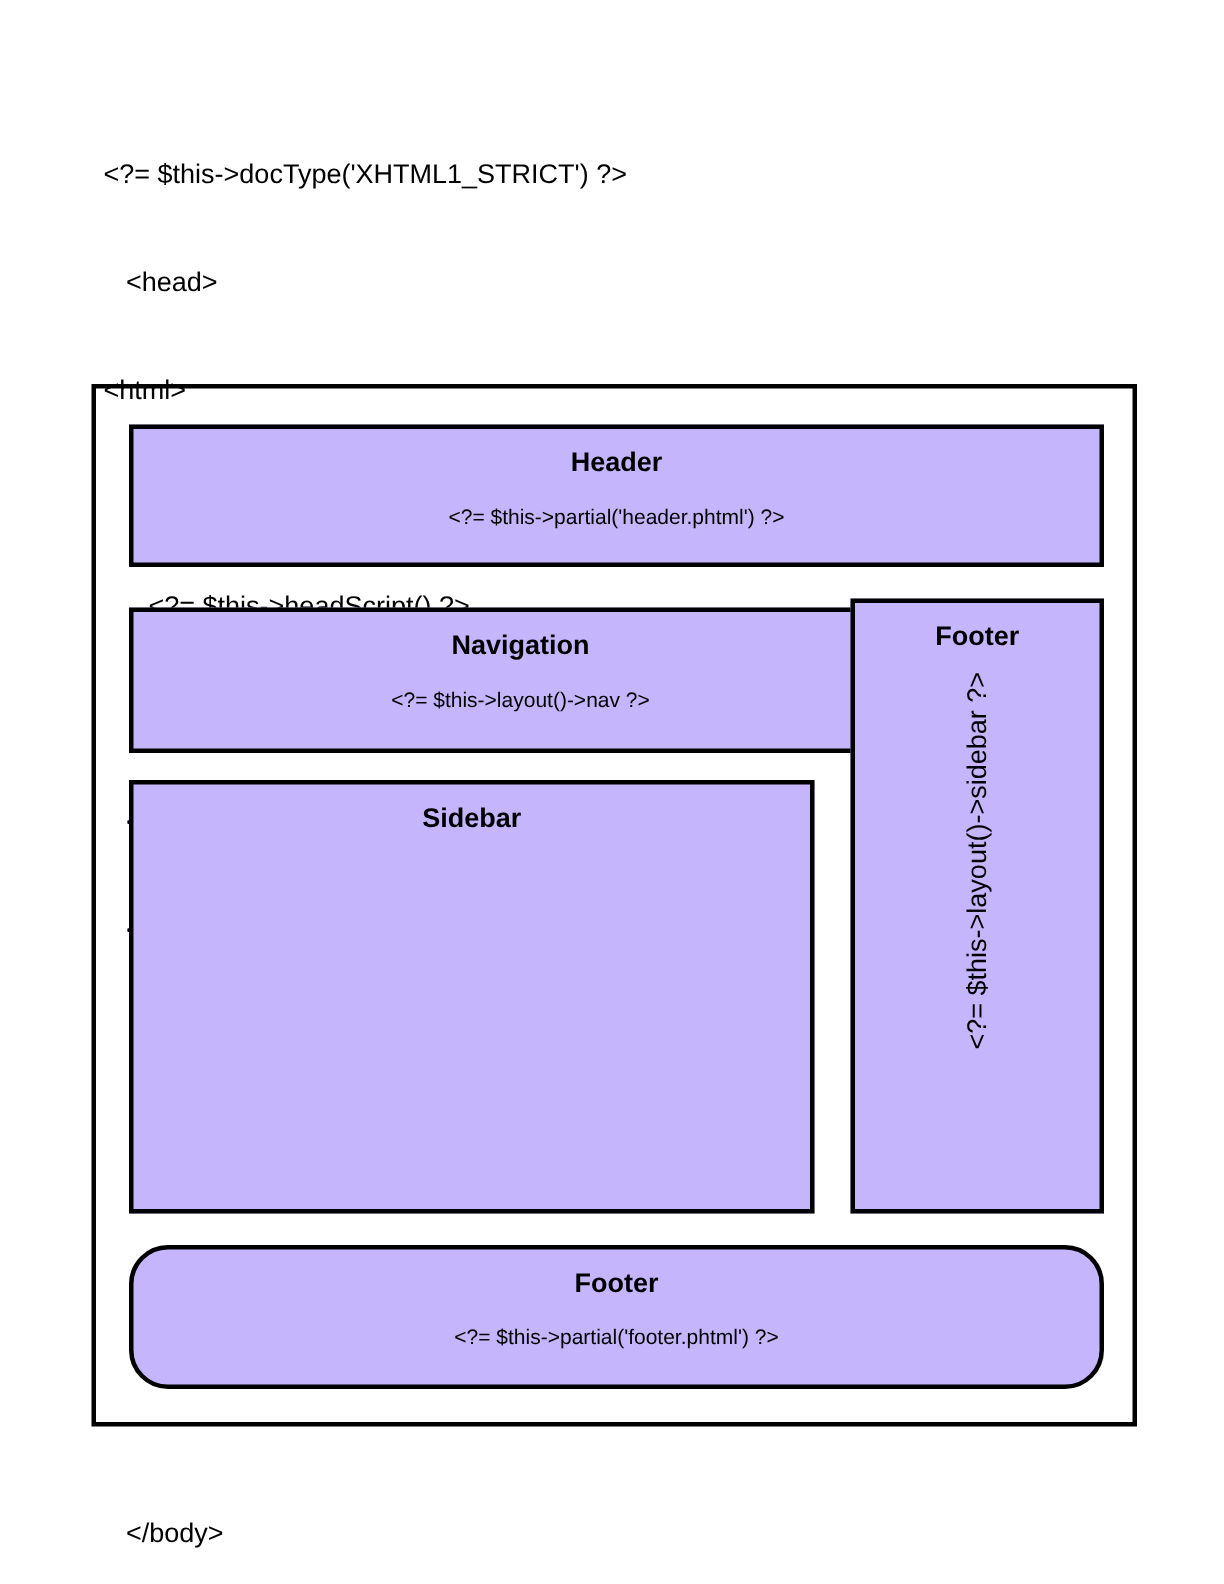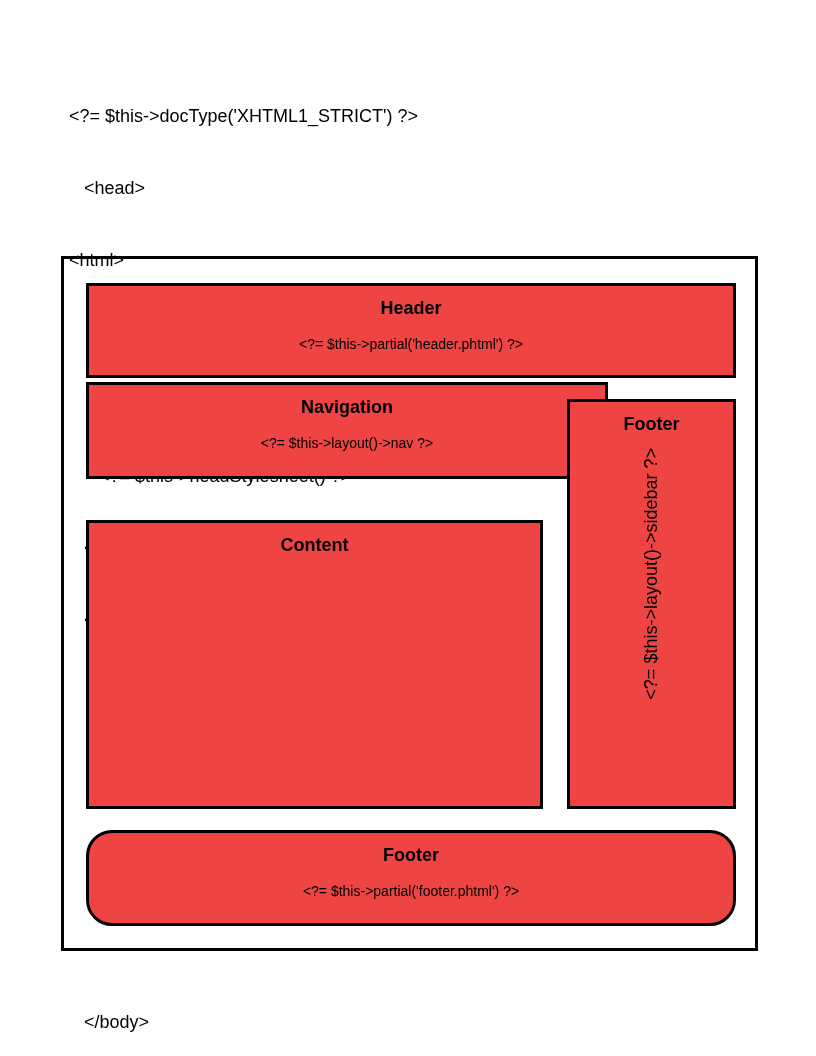--- a/index.html
+++ b/index.html
@@ -36,21 +36,21 @@
     height: 695px;
     border: 3px solid #000000;
     box-sizing: border-box;
   }
 
   
   .region {
     position: absolute;
     border: 3px solid #000000;
     box-sizing: border-box;
-    background: #ef4444;
+    background: #c4b5fd;
   }
   .region-title {
     text-align: center;
     font-size: 18px;
     font-weight: bold;
     line-height: 22px;
     margin-top: 11px;
   }
   .region-code {
     text-align: center;
@@ -60,21 +60,21 @@
     white-space: pre;
   }
 
   
   #region-header {
     left: 86px;  top: 283px;
     width: 650px; height: 95px;
   }
   
   #region-nav {
-    left: 86px;  top: 382px;
+    left: 86px;  top: 405px;
     width: 522px; height: 97px;
   }
   
   #region-content {
     left: 86px;  top: 520px;
     width: 457px; height: 289px;
   }
   
   #region-sidebar {
     left: 567px; top: 399px;
@@ -135,21 +135,21 @@
   <div class="region-title">Header</div>
   <div class="region-code">&lt;?= $this-&gt;partial('header.phtml') ?&gt;</div>
 </div>
 
 <div class="region" id="region-nav">
   <div class="region-title">Navigation</div>
   <div class="region-code">&lt;?= $this-&gt;layout()-&gt;nav ?&gt;</div>
 </div>
 
 <div class="region" id="region-content">
-  <div class="region-title">Content</div>
+  <div class="region-title">Sidebar</div>
 </div>
 
 <div class="region" id="region-sidebar">
   <div class="region-title">Footer</div>
   <div class="sidebar-vertical-wrap">
     <div class="sidebar-vertical">&lt;?= $this-&gt;layout()-&gt;sidebar ?&gt;</div>
   </div>
 </div>
 
 <div class="region" id="region-footer">

